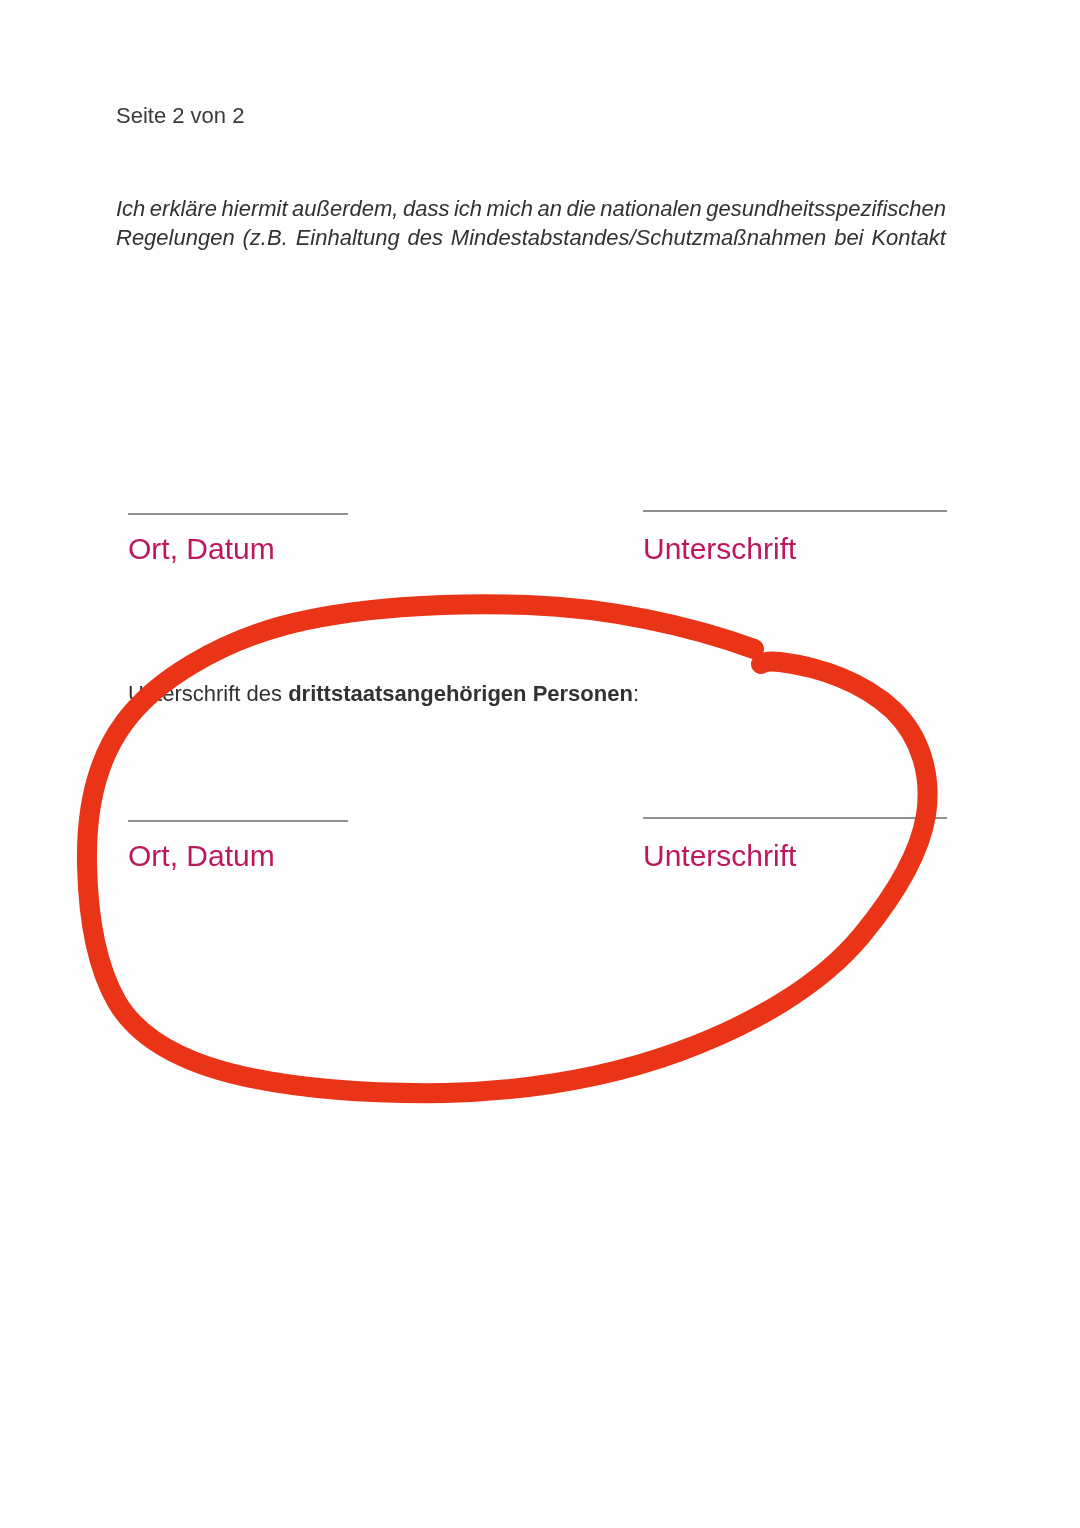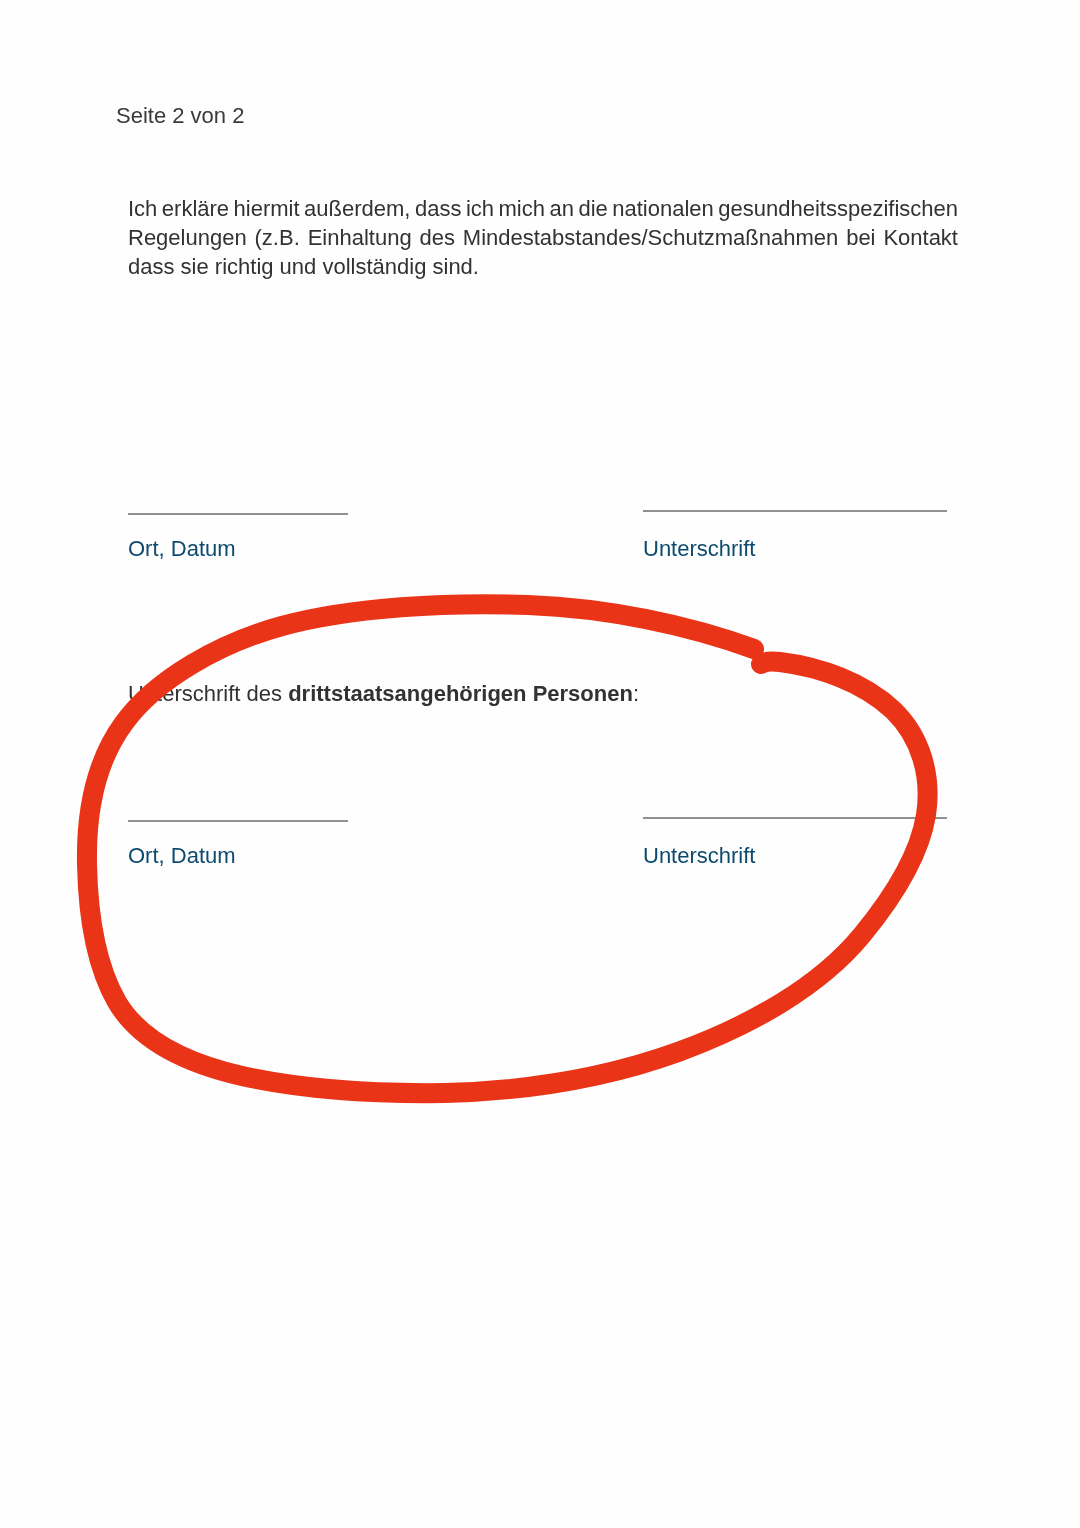--- a/index.html
+++ b/index.html
@@ -20,26 +20,27 @@
 
   .page-indicator {
     left: 116px;
     top: 103px;
     font-size: 22px;
     line-height: 26px;
     color: #3a3a3a;
   }
 
   .paragraph {
-    left: 128px;
+    left: 116px;
     top: 194px;
     width: 830px;
     font-size: 22px;
     line-height: 29px;
     color: #323232;
+    font-style: italic;
   }
   .para-line {
     white-space: nowrap;
     width: 830px;
     overflow: visible;
   }
 
   .section-heading {
     left: 128px;
     top: 402px;
@@ -56,23 +57,23 @@
   .sig-line {
     height: 0;
     border-top: 2px solid #909090;
   }
   #sig-line-eu-left    { left: 128px; top: 513px; width: 220px; }
   #sig-line-eu-right   { left: 643px; top: 510px; width: 304px; }
   #sig-line-tc-left    { left: 128px; top: 820px; width: 220px; }
   #sig-line-tc-right   { left: 643px; top: 817px; width: 304px; }
 
   .sig-label {
-    font-size: 22px;
+    font-size: 30px;
     line-height: 27px;
-    color: #0c4a6e;
+    color: #be185d;
     white-space: nowrap;
     text-align: center;
   }
   #label-eu-ort   { left: 128px; top: 535px; }
   #label-eu-sig   { left: 643px; top: 535px; }
   #label-tc-ort   { left: 128px; top: 842px; }
   #label-tc-sig   { left: 643px; top: 842px; }
 
   .annotation-svg {
     left: 0;
@@ -85,21 +86,20 @@
 </head>
 <body>
 
 <div class="page">
 
   <div class="abs page-indicator">Seite 2 von 2</div>
 
   <div class="abs paragraph">
     <div class="para-line jfit"><span style="word-spacing: -1.62344px;">Ich erkläre hiermit außerdem, dass ich mich an die nationalen gesundheitsspezifischen</span></div>
     <div class="para-line jfit"><span style="word-spacing: 1.76562px;">Regelungen (z.B. Einhaltung des Mindestabstandes/Schutzmaßnahmen bei Kontakt</span></div>
-    <div class="para-line"><span>dass sie richtig und vollständig sind.</span></div>
   </div>
 
 
   <div id="sig-line-eu-left" class="abs sig-line"></div>
   <div id="sig-line-eu-right" class="abs sig-line"></div>
 
   <div id="label-eu-ort" class="abs sig-label">Ort, Datum</div>
   <div id="label-eu-sig" class="abs sig-label">Unterschrift</div>
 
   <div class="abs section-heading second">

